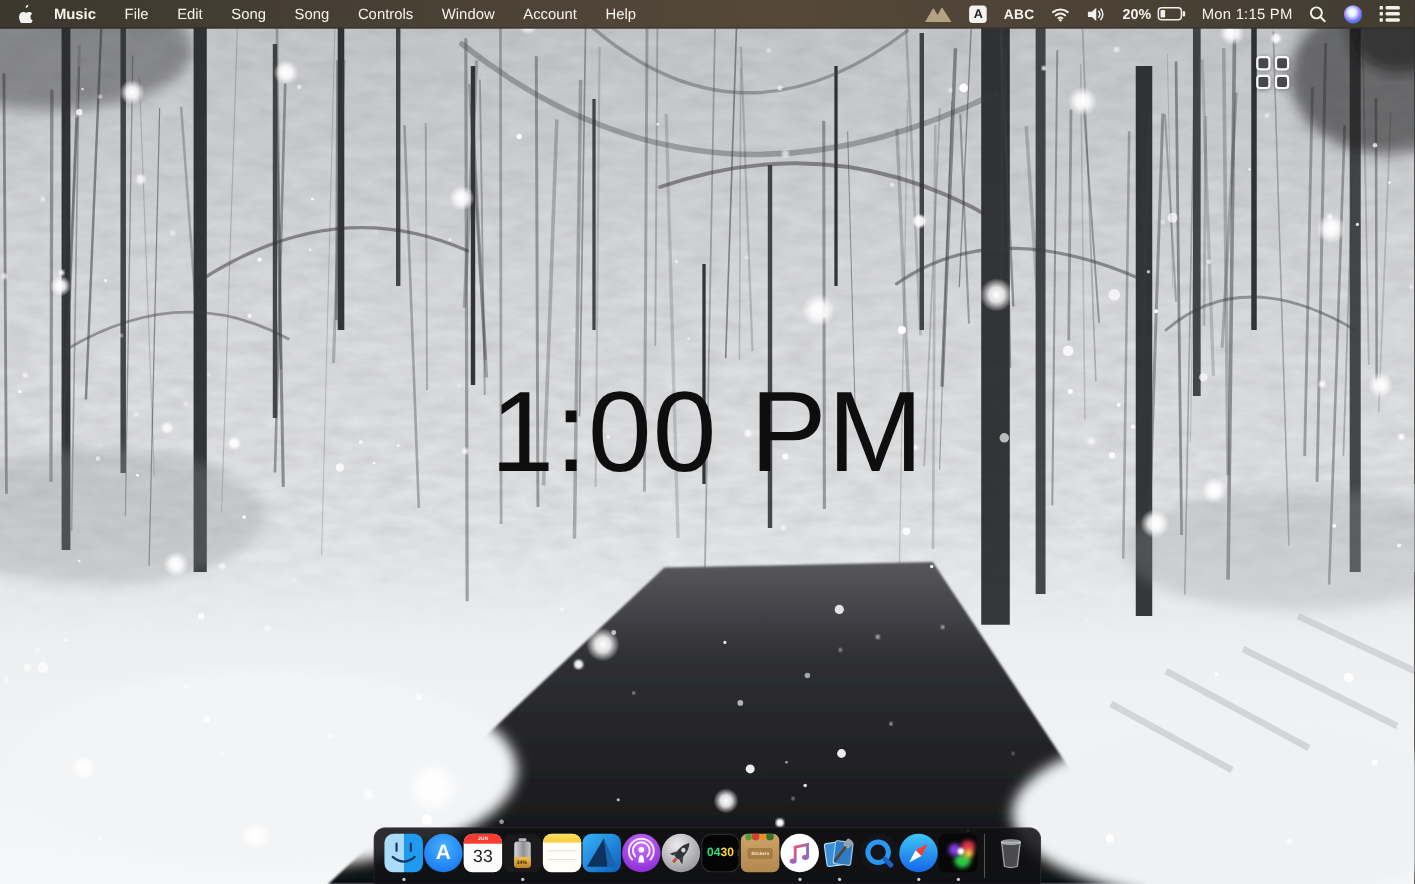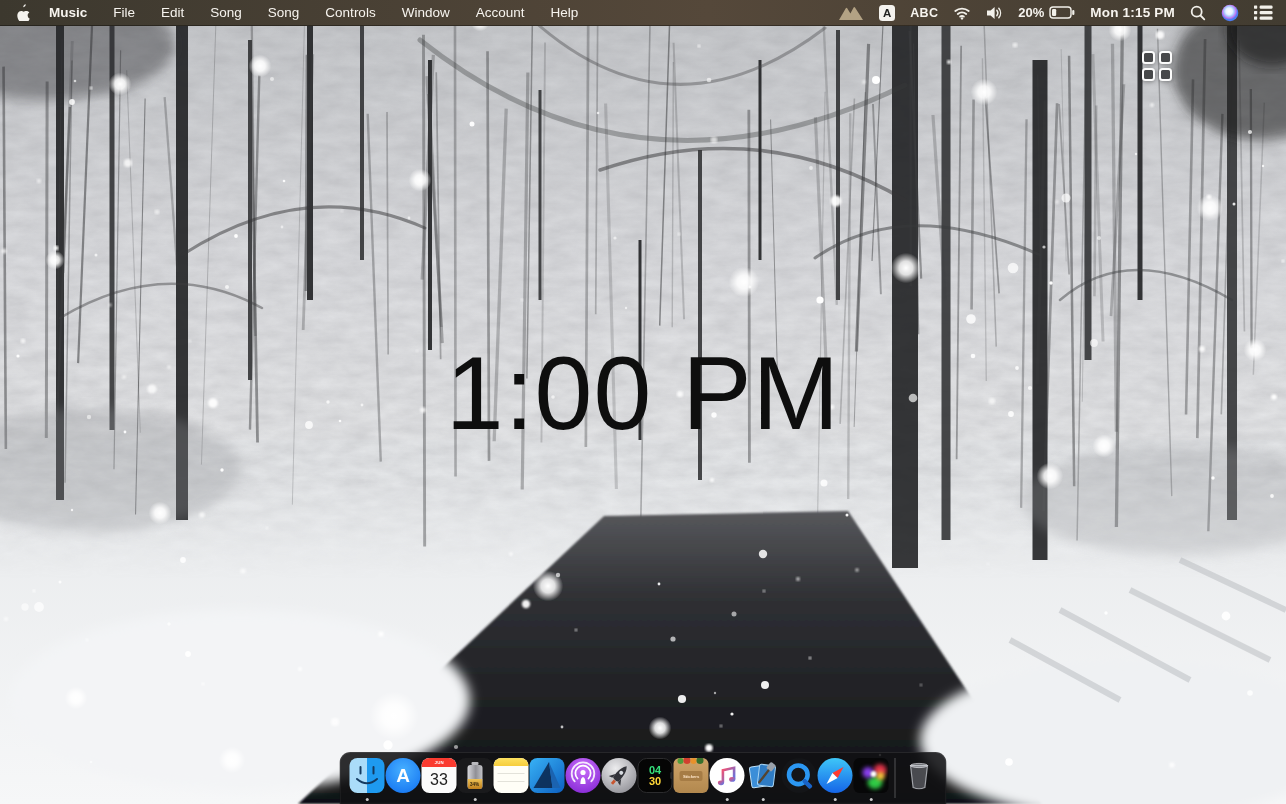--- a/index.html
+++ b/index.html
@@ -13,21 +13,21 @@
   .mb-left{display:flex;align-items:center;height:100%;}
   .apple{margin:0 6px 0 16px;display:flex;align-items:center;}
   .mi{padding:3px 13px;height:100%;display:flex;align-items:center;cursor:default;}
   .mi.app{font-weight:bold;}
   .mb-right{margin-left:auto;display:flex;align-items:center;gap:15px;margin-right:13px;height:100%;}
   .st{display:flex;align-items:center;gap:5px;}
   .abadge{width:16px;height:16px;background:#f4f2ee;border-radius:3.5px;color:#222;
     font-weight:bold;font-size:11.5px;display:flex;align-items:center;justify-content:center;}
   .abc{font-size:12.5px;font-weight:600;letter-spacing:.3px;text-align:right;}
   .pct{font-size:13px;font-weight:600;}
-  .mbclock{font-size:13.5px;font-weight:700;letter-spacing:.2px;}
+  .mbclock{font-size:13.5px;font-weight:400;letter-spacing:.2px;}
   
   .bigclock{position:absolute;top:334px;left:0;width:100%;text-align:center;z-index:5;
     font-size:104px;font-weight:200;color:#0e0e0e;letter-spacing:1px;pointer-events:none;}
   .gridbtn{position:absolute;top:51px;right:114px;z-index:6;display:grid;
     grid-template-columns:13px 13px;grid-template-rows:13px 13px;gap:4px;cursor:pointer;
     filter:drop-shadow(0 1px 2px rgba(0,0,0,.35));}
   .gridbtn .cell{background:#47484a;border:2.5px solid #fbfbfb;border-radius:3.5px;box-sizing:border-box;}
   
   .dock{position:absolute;bottom:0;left:50%;transform:translateX(-50%);z-index:20;
     height:52px;display:flex;align-items:flex-start;gap:1px;padding:5px 9px 0 9px;
@@ -64,21 +64,21 @@
   .ic-notes{background:#fffef7;}
   .notes-top{height:8px;background:linear-gradient(#fde160,#f6cd3c);}
   .notes-line{height:1px;background:#e3e2da;margin:7px 4px 0;}
   
   .ic-design{background:linear-gradient(135deg,#38b2f6,#0d5fc0);}
   
   .ic-pod{background:radial-gradient(circle at 50% 30%,#cb70fb,#7c1fd0);}
   
   .ic-rocket{background:radial-gradient(circle at 40% 30%,#ececee,#808087);}
   
-  .ic-watch{background:#050505;border:1px solid #2c2c2e;border-radius:9px;display:flex;flex-direction:column;
+  .ic-watch{background:#050505;border:1px solid #2c2c2e;border-radius:9px;display:flex;flex-direction:row;
     align-items:center;justify-content:center;}
   .w-h{color:#35e07c;font-size:11px;font-weight:bold;line-height:10.5px;}
   .w-m{color:#ffd738;font-size:11px;font-weight:bold;line-height:10.5px;}
   .w-crown{position:absolute;right:-1px;top:13px;width:2.5px;height:7px;background:#3c3c3e;border-radius:1px;}
   
   .ic-stick{background:linear-gradient(#cda univ 0 0) , #c49a63;background:linear-gradient(#cfa469,#b2884e);border-radius:6px;}
   .stick-top{position:absolute;top:0;left:0;right:0;height:7px;}
   .stick-top i{position:absolute;border-radius:50%;}
   .stick-label{position:absolute;top:13px;left:6px;right:6px;height:10px;background:#a67c45;border-radius:2px;
     display:flex;align-items:center;justify-content:center;}

